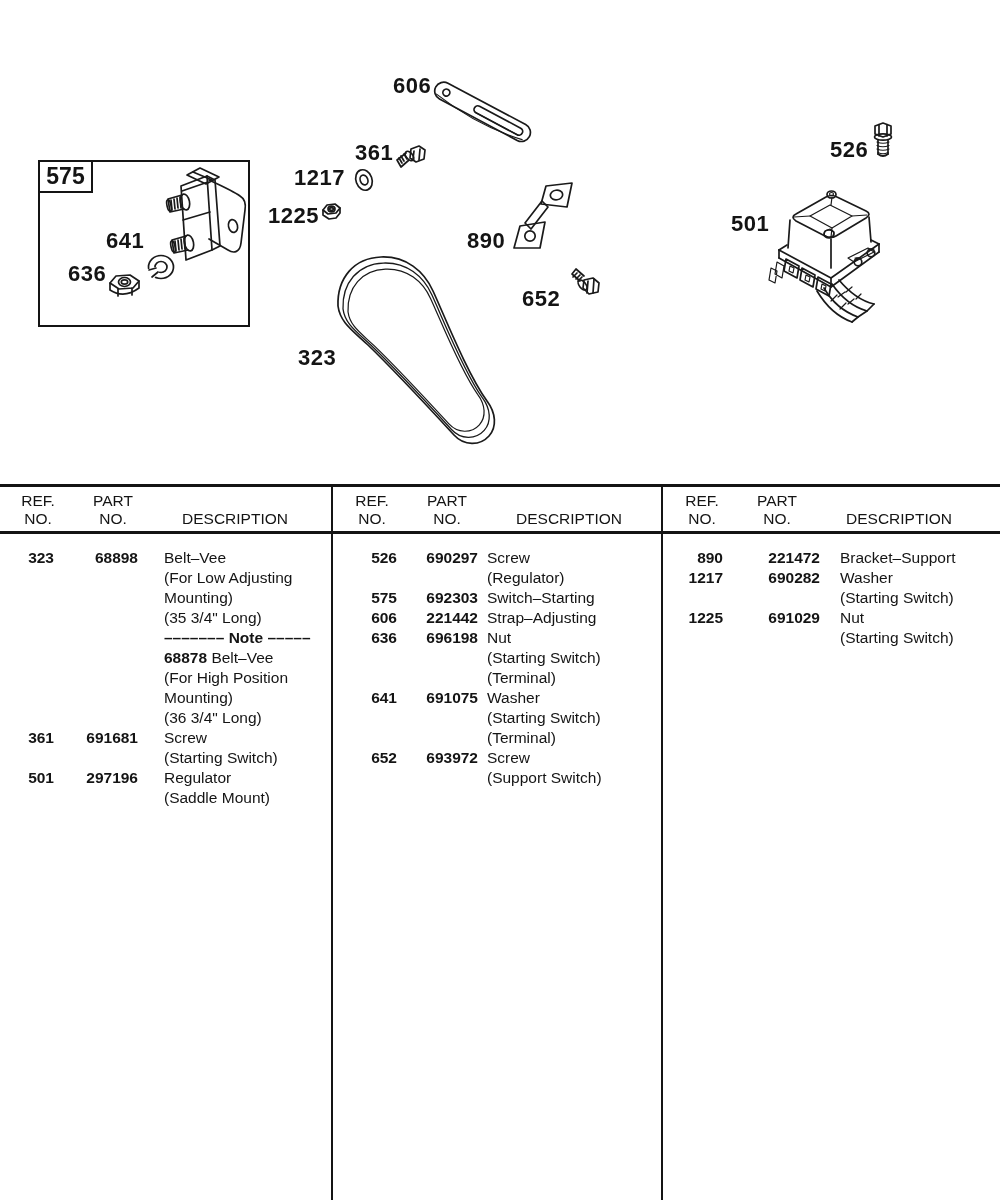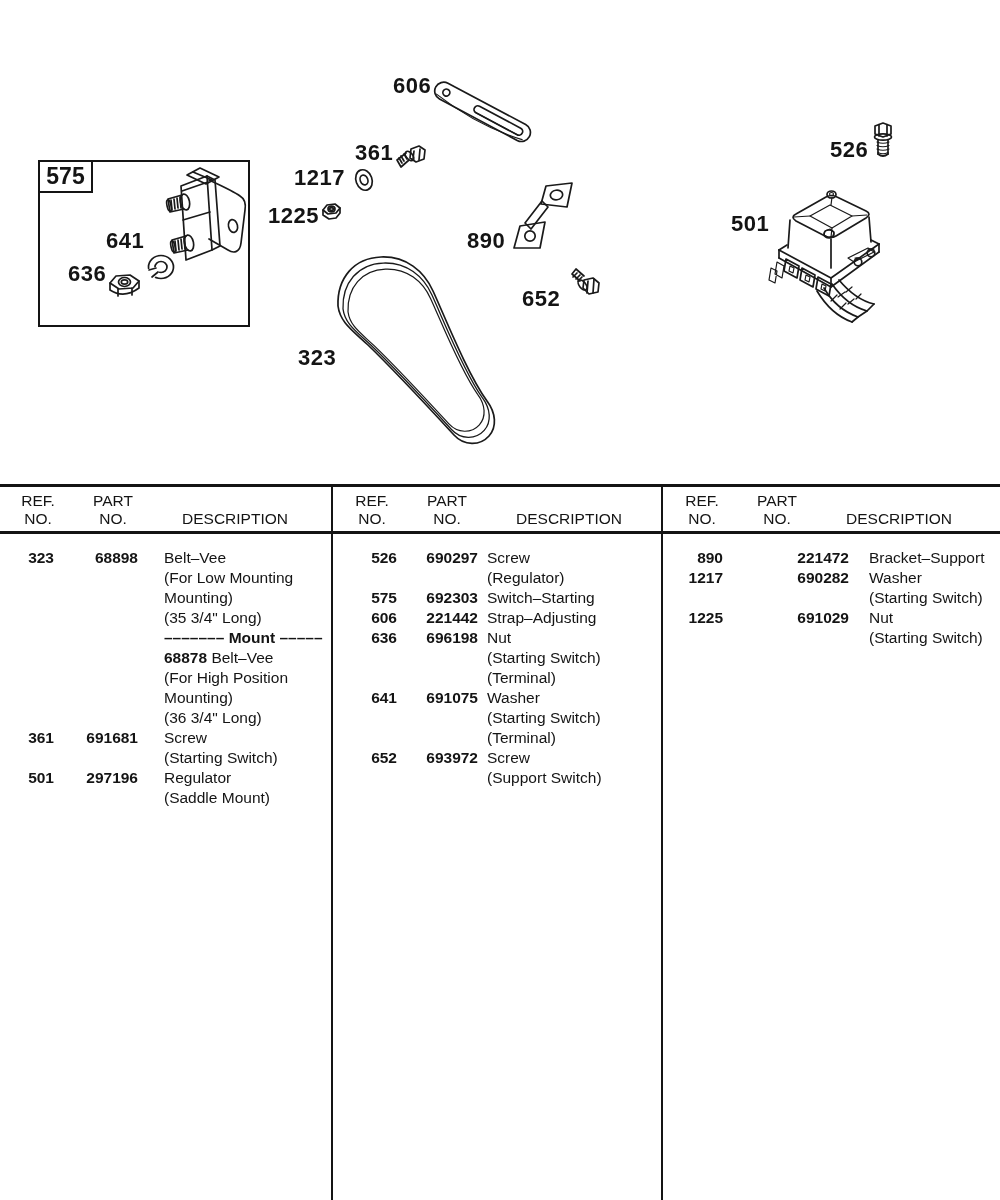--- a/index.html
+++ b/index.html
@@ -22,21 +22,21 @@
   .hcell{position:absolute;top:5px;text-align:center;line-height:18px;white-space:pre-line;}
   .hdesc{top:23px;}
   .tcol{position:absolute;top:61px;}
   #col0{left:0;width:330px;} #col1{left:335px;width:325px;} #col2{left:664px;width:334px;}
   .trow{display:flex;height:20px;line-height:20px;white-space:nowrap;}
   .cref{text-align:right;font-weight:bold;}
   .cpart{text-align:right;font-weight:bold;}
   .cdesc{text-align:left;}
   #col0 .cref{width:54px;} #col0 .cpart{width:84px;} #col0 .cdesc{margin-left:26px;}
   #col1 .cref{width:62px;} #col1 .cpart{width:81px;} #col1 .cdesc{margin-left:9px;}
-  #col2 .cref{width:59px;} #col2 .cpart{width:97px;padding-left:29px;} #col2 .cdesc{margin-left:20px;}
+  #col2 .cref{width:59px;} #col2 .cpart{width:97px;} #col2 .cdesc{margin-left:20px;}
   .bold{font-weight:bold;}
 </style>
 </head>
 <body>
 
 <div id="diagram">
 
   <svg class="parts" width="1000" height="484" viewBox="0 0 1000 484" fill="none" stroke="#1a1a1a" stroke-width="1.7" stroke-linecap="round" stroke-linejoin="round">
 
     <g>
@@ -197,36 +197,36 @@
   <div class="vline" id="vline2"></div>
   <div class="tcol" id="col0">
       <div class="trow">
         <div class="cref">323</div>
         <div class="cpart">68898</div>
         <div class="cdesc">Belt–Vee</div>
       </div>
       <div class="trow">
         <div class="cref"></div>
         <div class="cpart"></div>
-        <div class="cdesc">(For Low Mounting</div>
+        <div class="cdesc">(For Low Adjusting</div>
       </div>
       <div class="trow">
         <div class="cref"></div>
         <div class="cpart"></div>
         <div class="cdesc">Mounting)</div>
       </div>
       <div class="trow">
         <div class="cref"></div>
         <div class="cpart"></div>
         <div class="cdesc">(35 3/4" Long)</div>
       </div>
       <div class="trow">
         <div class="cref"></div>
         <div class="cpart"></div>
-        <div class="cdesc bold">––––––– Mount –––––</div>
+        <div class="cdesc bold">––––––– Note –––––</div>
       </div>
       <div class="trow">
         <div class="cref"></div>
         <div class="cpart"></div>
         <div class="cdesc"><span class="bold">68878</span> Belt–Vee</div>
       </div>
       <div class="trow">
         <div class="cref"></div>
         <div class="cpart"></div>
         <div class="cdesc">(For High Position</div>

